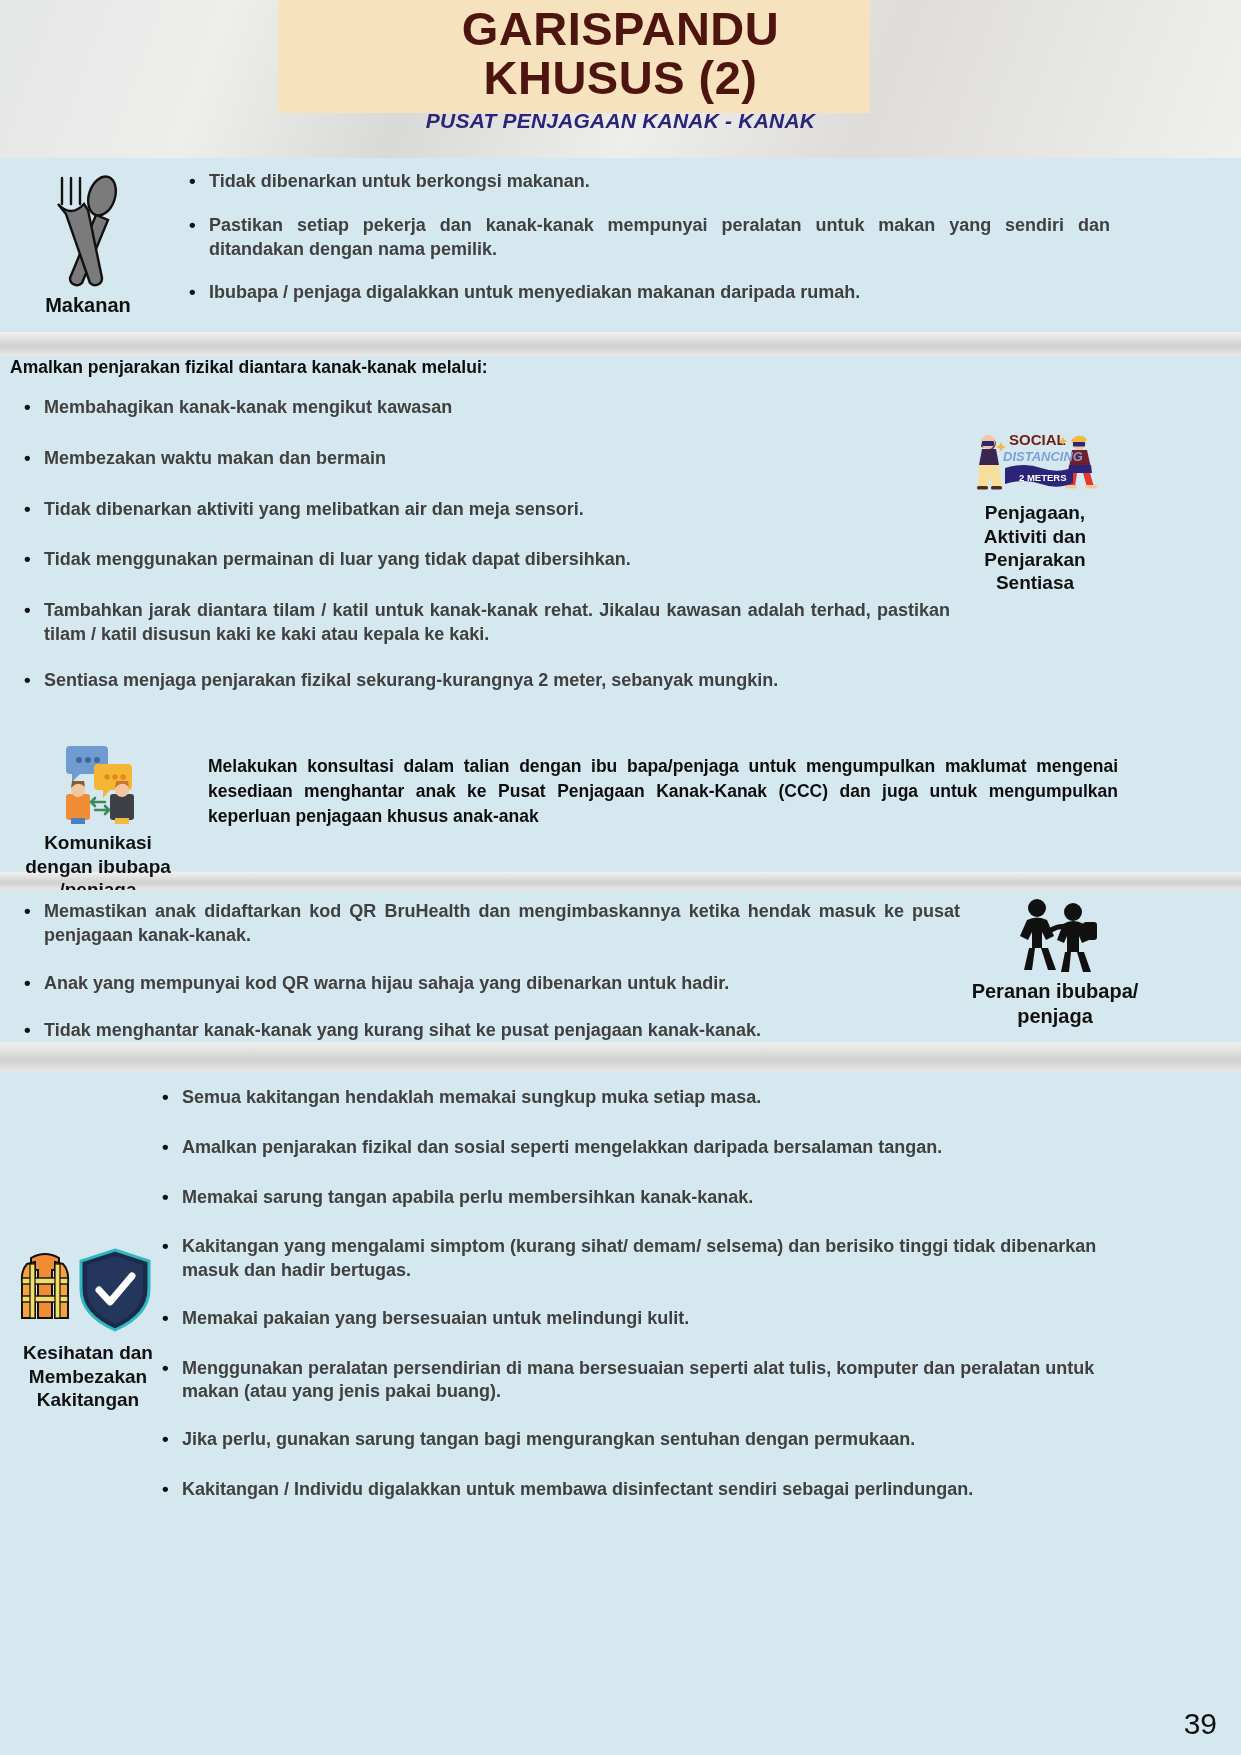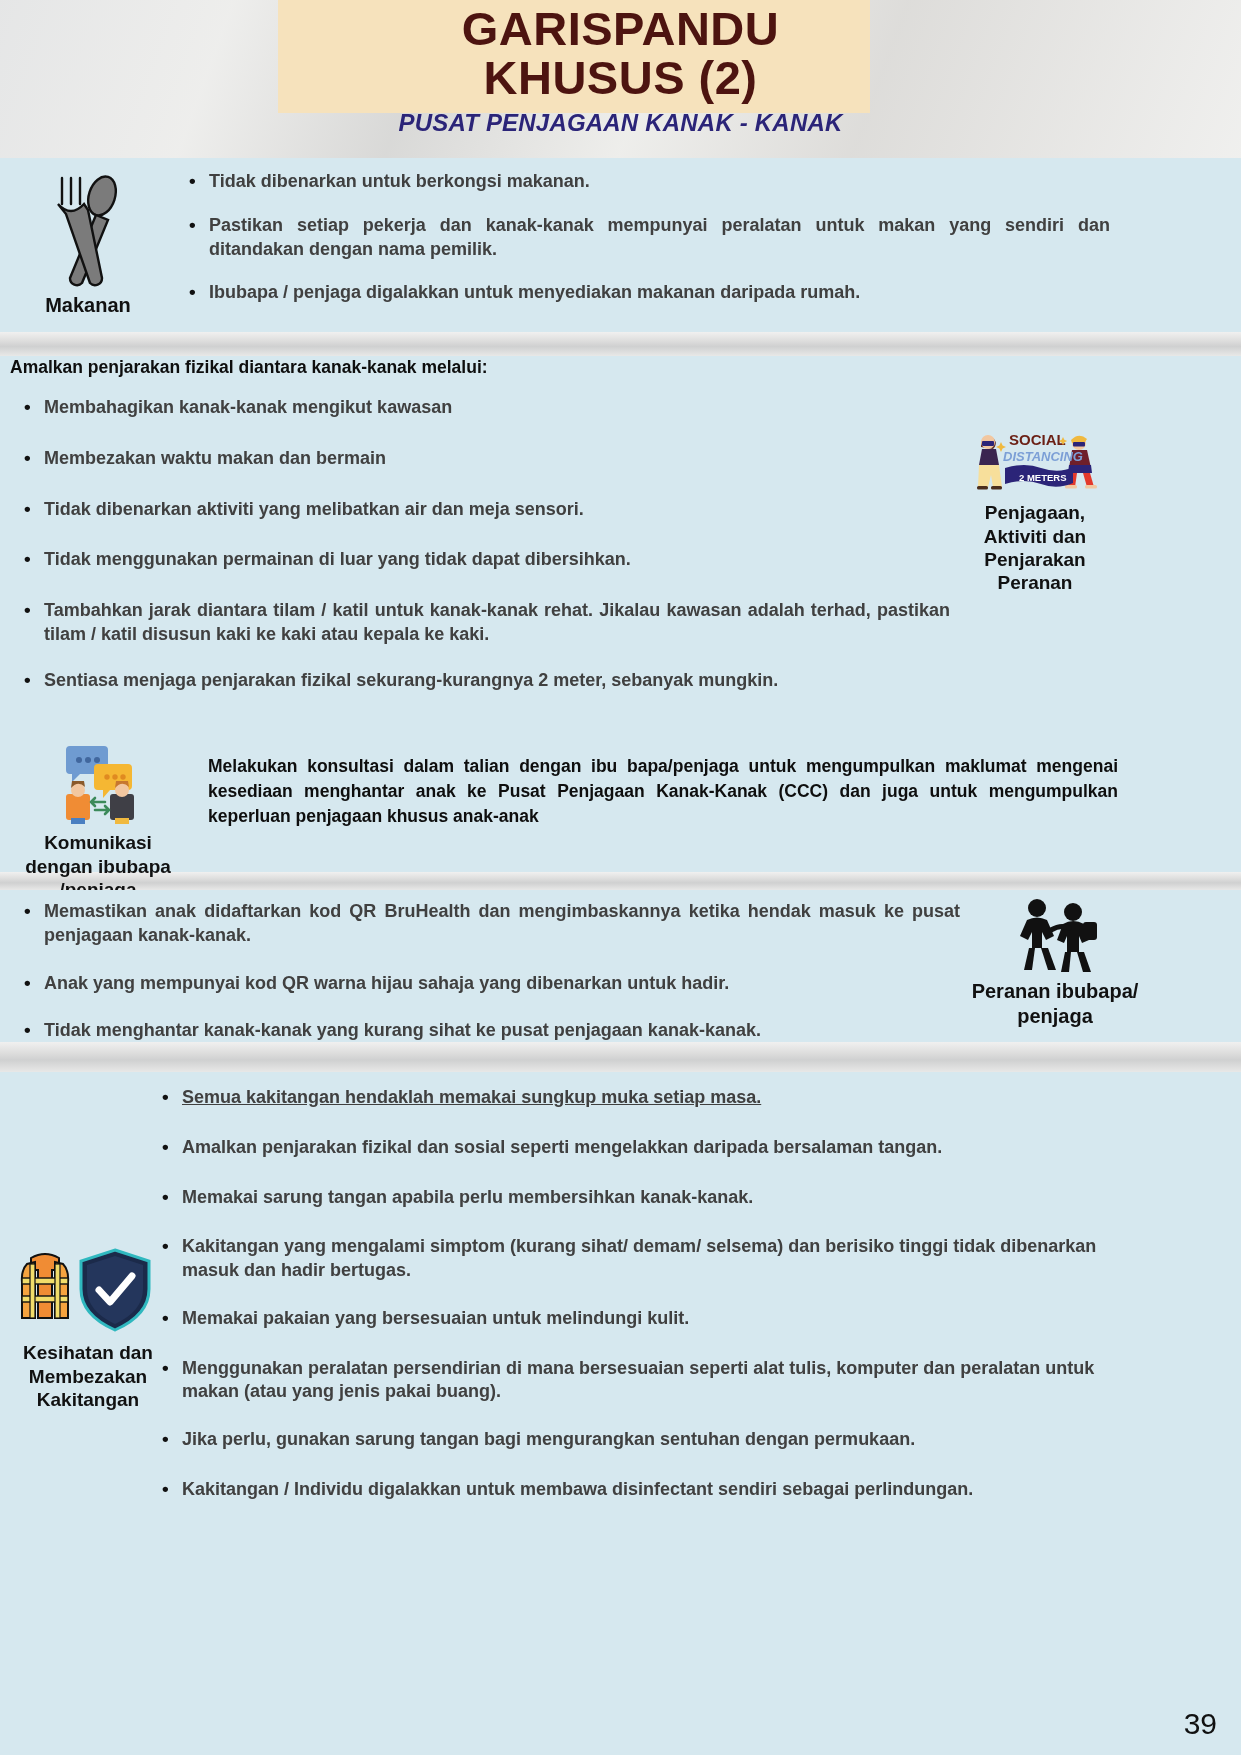--- a/index.html
+++ b/index.html
@@ -37,21 +37,21 @@
   .title-wrap {
     position: absolute; left: 0; top: 4px; width: 1241px; text-align: center;
     z-index: 5;
   }
   .title-line {
     font-size: 47px; font-weight: 800; color: #4d1410;
     letter-spacing: .5px; line-height: 1.05;
   }
   .subtitle {
     margin-top: 6px;
-    font-size: 24px; font-weight: 800; font-style: italic;
+    font-size: 21px; font-weight: 800; font-style: italic;
     color: #2b2478; letter-spacing: .2px;
   }
 
   
   .section { position: absolute; left: 0; width: 1241px; background: #d6e8ef; }
 
   .icon-col {
     position: absolute; text-align: center;
     font-size: 20px; font-weight: 600; color: #111; line-height: 1.12;
   }
@@ -176,21 +176,21 @@
         <text x="38" y="37" font-family="'Liberation Sans',sans-serif" font-size="13" font-style="italic" font-weight="700" fill="#7c9fd6">DISTANCING</text>
         <text x="54" y="57" font-family="'Liberation Sans',sans-serif" font-size="9.5" font-weight="700" fill="#ffffff">2 METERS</text>
         <g fill="#f0b93f">
           <path d="M36 18 l1.6 3.4 l3.4 1.6 l-3.4 1.6 l-1.6 3.4 l-1.6 -3.4 l-3.4 -1.6 l3.4 -1.6 Z"></path>
           <path d="M98 13 l1.3 2.8 l2.8 1.3 l-2.8 1.3 l-1.3 2.8 l-1.3 -2.8 l-2.8 -1.3 l2.8 -1.3 Z"></path>
         </g>
       </svg>
       <div class="icon-label small">Penjagaan,</div>
       <div class="icon-label small">Aktiviti dan</div>
       <div class="icon-label small">Penjarakan</div>
-      <div class="icon-label small">Peranan</div>
+      <div class="icon-label small">Sentiasa</div>
     </div>
   </div>
 
   <div class="section" style="top:728px;height:144px;">
     <div class="icon-col" style="left:8px; top:12px; width:180px;">
       <svg class="speech" viewBox="0 0 120 86">
         <path d="M32 6 h34 a4 4 0 0 1 4 4 v20 a4 4 0 0 1 -4 4 h-24 l-8 8 v-8 h-2 a4 4 0 0 1 -4 -4 v-20 a4 4 0 0 1 4 -4 Z" fill="#6f9bd1"></path>
         <g fill="#41679e">
             <circle cx="41" cy="20" r="3"></circle>
             <circle cx="50" cy="20" r="3"></circle>
@@ -269,21 +269,21 @@
           <path d="M98 12 l28 9 l0 24 q0 22 -28 35 q-28 -13 -28 -35 l0 -24 Z" fill="#24365c"></path>
           <path d="M82 46 l11 12 l22 -26" stroke="#ffffff" stroke-width="7" fill="none" stroke-linecap="round" stroke-linejoin="round"></path>
         </g>
       </svg>
       <div class="icon-label small">Kesihatan dan</div>
       <div class="icon-label small">Membezakan</div>
       <div class="icon-label small">Kakitangan</div>
     </div>
 
     <ul class="bullets" style="position:absolute; left:158px; top:14px; width:952px;">
-      <li class="nojust" style="margin-bottom:26px;text-decoration:underline;">Semua kakitangan hendaklah memakai sungkup muka setiap masa.</li>
+      <li class="nojust" style="margin-bottom:26px;">Semua kakitangan hendaklah memakai sungkup muka setiap masa.</li>
       <li class="nojust" style="margin-bottom:26px;">Amalkan penjarakan fizikal dan sosial seperti mengelakkan daripada bersalaman tangan.</li>
       <li class="nojust" style="margin-bottom:26px;">Memakai sarung tangan apabila perlu membersihkan kanak-kanak.</li>
       <li class="nojust" style="margin-bottom:24px;">Kakitangan yang mengalami simptom (kurang sihat/ demam/ selsema) dan berisiko tinggi tidak dibenarkan masuk dan hadir bertugas.</li>
       <li class="nojust" style="margin-bottom:26px;">Memakai pakaian yang bersesuaian untuk melindungi kulit.</li>
       <li class="nojust" style="margin-bottom:24px;">Menggunakan peralatan persendirian di mana bersesuaian seperti alat tulis, komputer dan peralatan untuk makan (atau yang jenis pakai buang).</li>
       <li class="nojust" style="margin-bottom:26px;">Jika perlu, gunakan sarung tangan bagi mengurangkan sentuhan dengan permukaan.</li>
       <li class="nojust">Kakitangan / Individu digalakkan untuk membawa disinfectant sendiri sebagai perlindungan.</li>
     </ul>
   </div>
 

